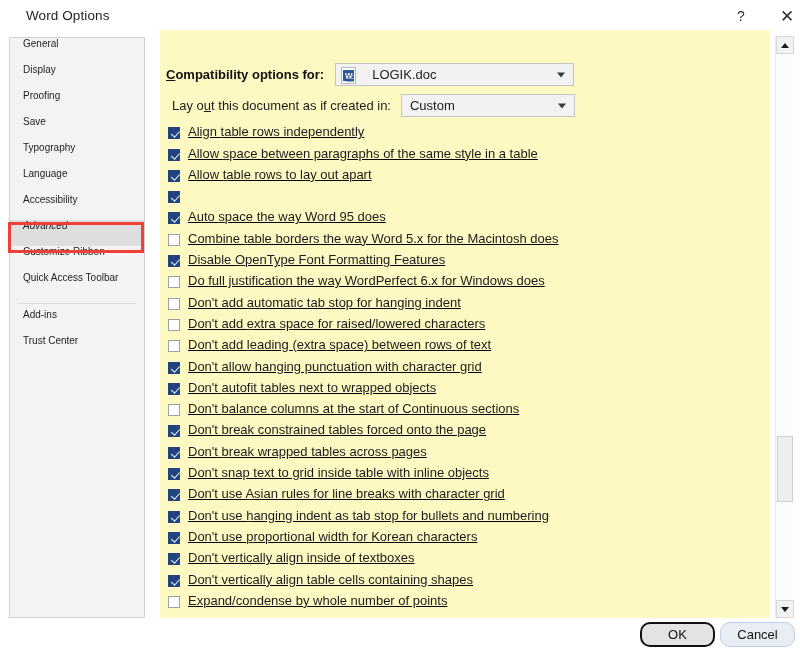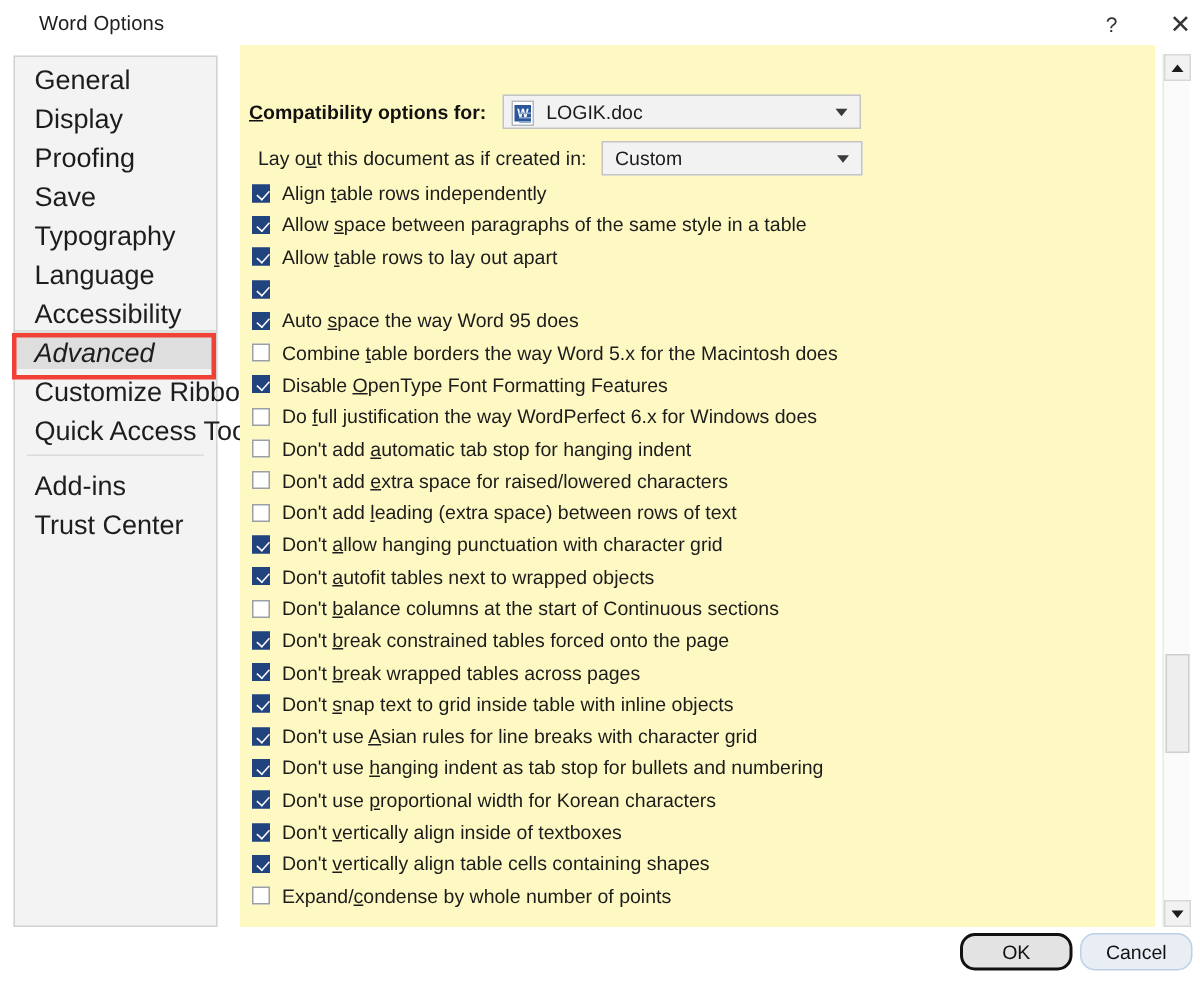--- a/index.html
+++ b/index.html
@@ -40,23 +40,23 @@
   
   .sidebar {
     position: absolute; left: 9px; top: 37px;
     width: 136px; height: 581px;
     background: #f3f3f3;
     border: 1px solid #d2d2d2;
   }
   .nav-list { position: absolute; left: 0; top: 0; width: 100%; }
   .nav-item {
     height: 26px;
-    display: flex; align-items: flex-end;
+    display: flex; align-items: flex-start;
     padding-left: 13px;
-    font-size: 18px; color: #1d1d1d;
+    font-size: 10px; color: #1d1d1d;
     white-space: nowrap;
     cursor: default;
   }
   .nav-item.selected {
     background: #dedede;
     font-style: italic;
   }
   .nav-sep {
     height: 1px; background: #dcdcdc;
     margin: 5px 8px 5px 8px;
@@ -107,21 +107,21 @@
     cursor: default;
   }
   .combo .arrow {
     position: absolute; right: 8px; top: 50%;
     transform: translateY(-50%);
     width: 0; height: 0;
     border-left: 4.5px solid transparent;
     border-right: 4.5px solid transparent;
     border-top: 5px solid #3a3a3a;
   }
-  #combo-doc { width: 239px; padding-left: 28px; }
+  #combo-doc { width: 239px; padding-left: 36px; }
   #combo-layout { width: 174px; padding-left: 8px; }
 
   
   .doc-icon {
     position: absolute; left: 5px; top: 3px;
     width: 15px; height: 17px;
     background: #ffffff;
     border: 1px solid #b4b8bd;
   }
   .doc-icon::before {
@@ -151,22 +151,23 @@
     margin-right: 10px;
   }
 
   
   .cb-list {
     position: absolute; left: 8px; top: 88px;
     width: 590px;
   }
   .cb-row {
     height: 21.3px;
-    display: flex; align-items: center;
-    cursor: default;
+    display: flex; align-items: flex-end;
+    cursor: default;
+    text-decoration: underline;
   }
   .cbx {
     width: 12px; height: 12px;
     flex: 0 0 12px;
     margin-right: 8px;
     border: 1px solid #9aa0a6;
     background: #ffffff;
     position: relative;
   }
   .cbx.on {

